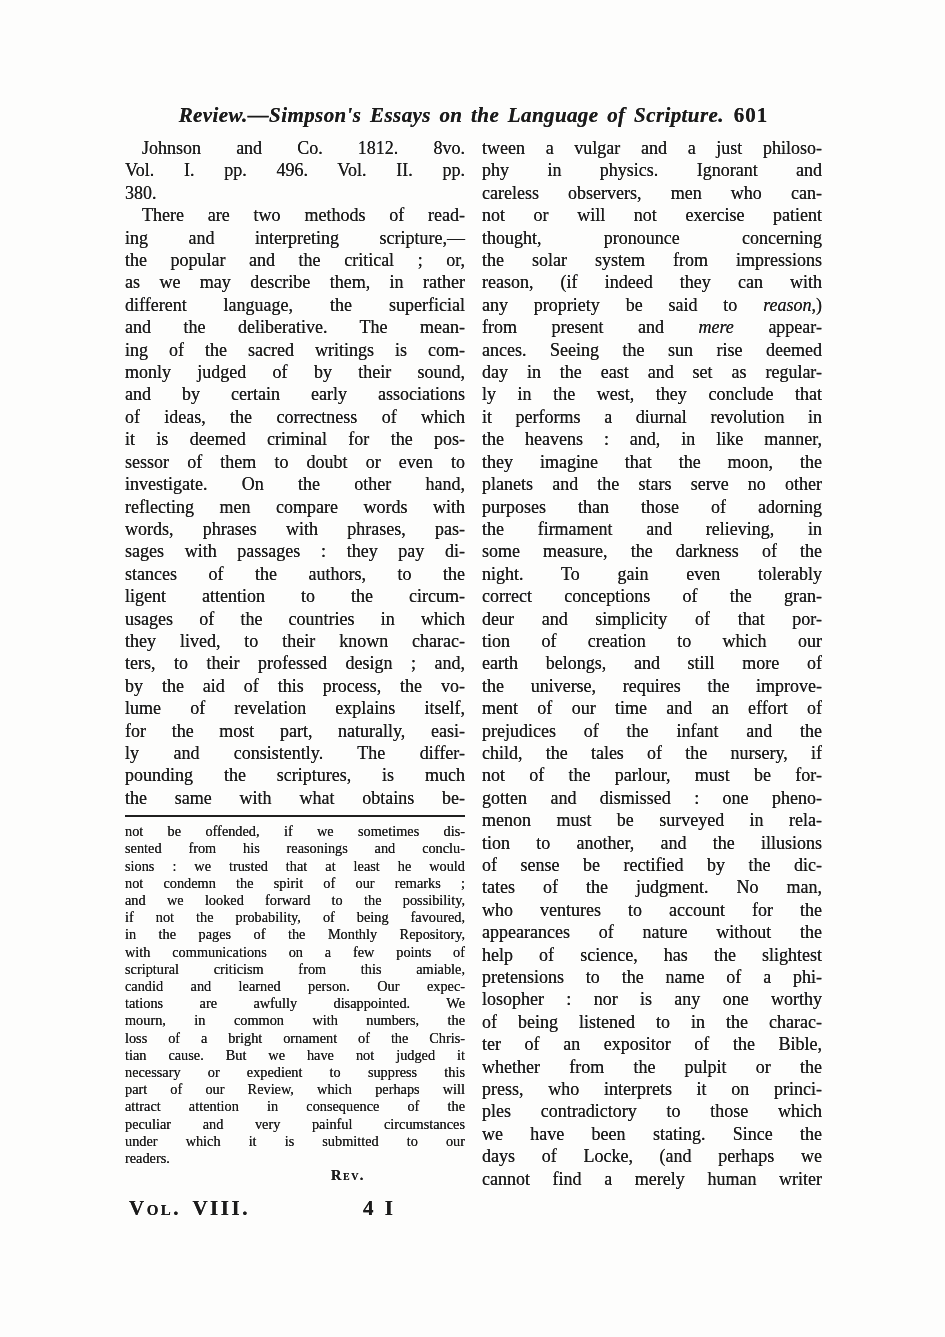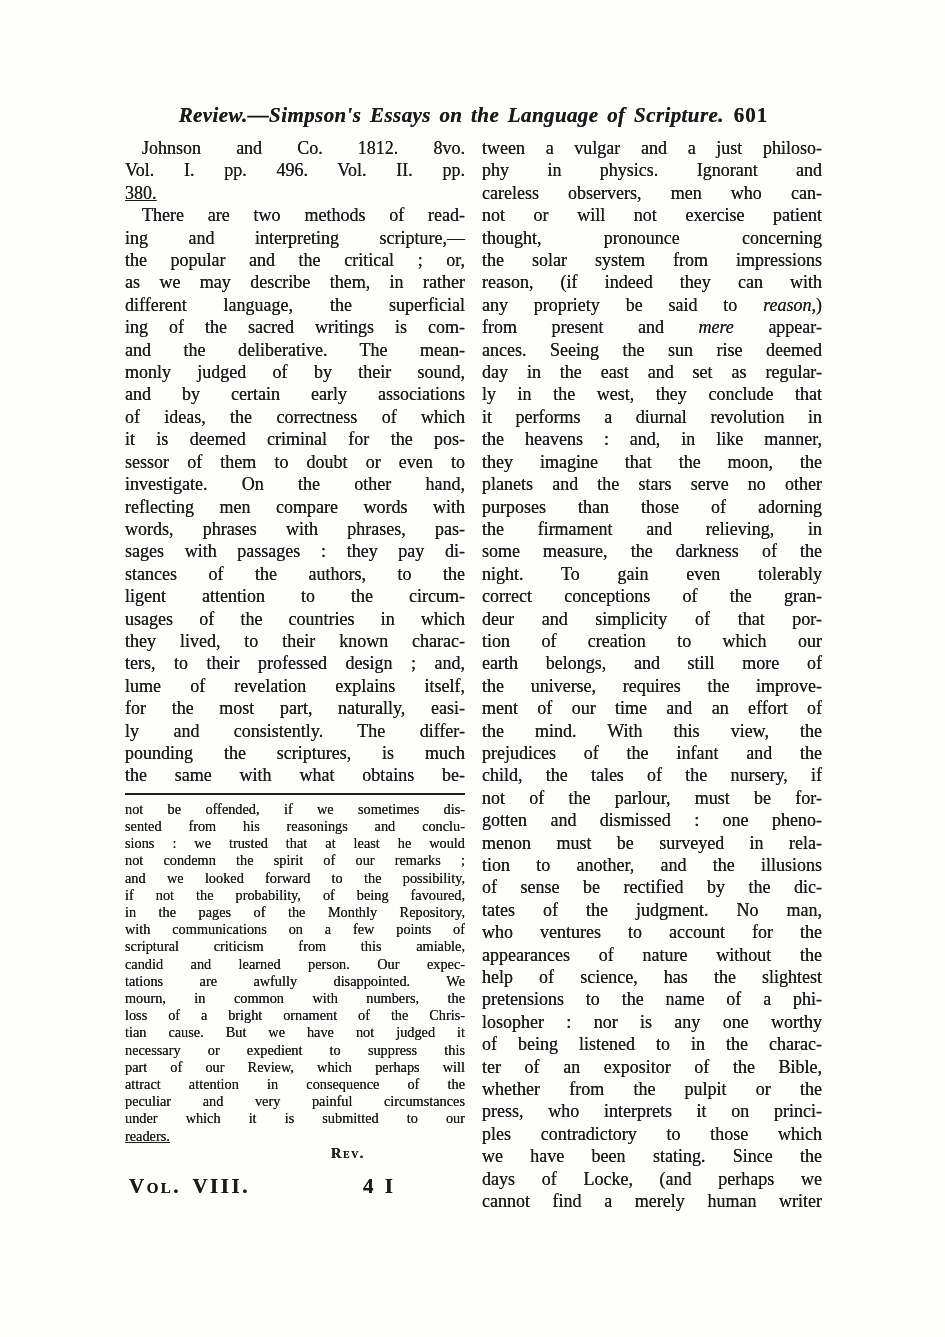--- a/index.html
+++ b/index.html
@@ -44,21 +44,21 @@
     width: 340px;
     font-size: 18px;
     line-height: 22.4px;
     text-shadow: 0 0 0.55px rgba(20,20,20,0.9);
   }
   .tline {
     text-align: justify;
     text-align-last: justify;
     word-spacing: 1px;
   }
-  .tline.no-just { text-align-last: left; text-decoration: underline; }
+  .tline.no-just { text-align-last: left; }
   .tline.indent { padding-left: 17px; }
   .fn-rule {
     border: none;
     border-top: 2px solid #1f1f1f;
     margin: 6px 0 6px 0;
     width: 100%;
   }
   .footnote {
     font-size: 14.3px;
     line-height: 17.2px;
@@ -104,36 +104,37 @@
           <div class="tline indent">Johnson and Co. 1812. 8vo.</div>
           <div class="tline">Vol. I. pp. 496. Vol. II. pp.</div>
           <div class="tline no-just">380.</div>
         </div>
       <div class="para">
           <div class="tline indent">There are two methods of read-</div>
           <div class="tline">ing and interpreting scripture,—</div>
           <div class="tline">the popular and the critical ; or,</div>
           <div class="tline">as we may describe them, in rather</div>
           <div class="tline">different language, the superficial</div>
+          <div class="tline">and the deliberative. The mean-</div>
           <div class="tline">ing of the sacred writings is com-</div>
-          <div class="tline">and the deliberative. The mean-</div>
           <div class="tline">monly judged of by their sound,</div>
           <div class="tline">and by certain early associations</div>
           <div class="tline">of ideas, the correctness of which</div>
           <div class="tline">it is deemed criminal for the pos-</div>
           <div class="tline">sessor of them to doubt or even to</div>
           <div class="tline">investigate. On the other hand,</div>
           <div class="tline">reflecting men compare words with</div>
           <div class="tline">words, phrases with phrases, pas-</div>
           <div class="tline">sages with passages : they pay di-</div>
           <div class="tline">stances of the authors, to the</div>
           <div class="tline">ligent attention to the circum-</div>
           <div class="tline">usages of the countries in which</div>
           <div class="tline">they lived, to their known charac-</div>
           <div class="tline">ters, to their professed design ; and,</div>
+          <div class="tline">by the aid of this process, the vo-</div>
           <div class="tline">lume of revelation explains itself,</div>
           <div class="tline">for the most part, naturally, easi-</div>
           <div class="tline">ly and consistently. The differ-</div>
           <div class="tline">pounding the scriptures, is much</div>
           <div class="tline">the same with what obtains be-</div>
         </div>
       <div class="fn-rule"></div>
       <div class="footnote">
           <div class="tline">not be offended, if we sometimes dis-</div>
           <div class="tline">sented from his reasonings and conclu-</div>
@@ -183,21 +184,20 @@
           <div class="tline">purposes than those of adorning</div>
           <div class="tline">the firmament and relieving, in</div>
           <div class="tline">some measure, the darkness of the</div>
           <div class="tline">night. To gain even tolerably</div>
           <div class="tline">correct conceptions of the gran-</div>
           <div class="tline">deur and simplicity of that por-</div>
           <div class="tline">tion of creation to which our</div>
           <div class="tline">earth belongs, and still more of</div>
           <div class="tline">the universe, requires the improve-</div>
           <div class="tline">ment of our time and an effort of</div>
-          <div class="tline">the mind. With this view, the</div>
           <div class="tline">prejudices of the infant and the</div>
           <div class="tline">child, the tales of the nursery, if</div>
           <div class="tline">not of the parlour, must be for-</div>
           <div class="tline">gotten and dismissed : one pheno-</div>
           <div class="tline">menon must be surveyed in rela-</div>
           <div class="tline">tion to another, and the illusions</div>
           <div class="tline">of sense be rectified by the dic-</div>
           <div class="tline">tates of the judgment. No man,</div>
           <div class="tline">who ventures to account for the</div>
           <div class="tline">appearances of nature without the</div>

